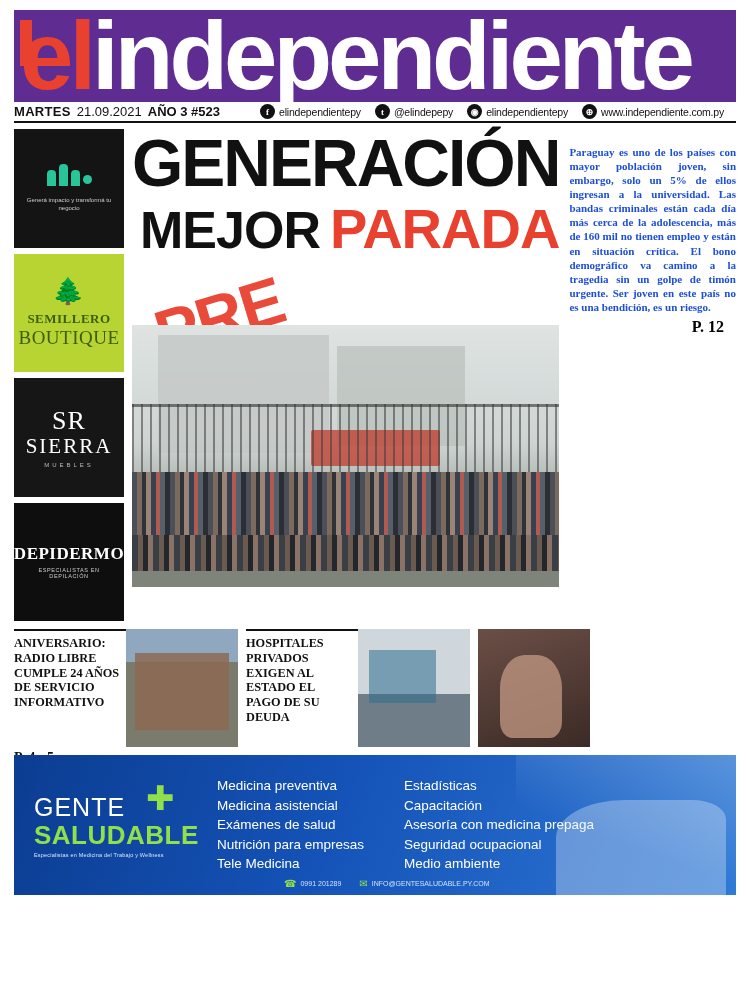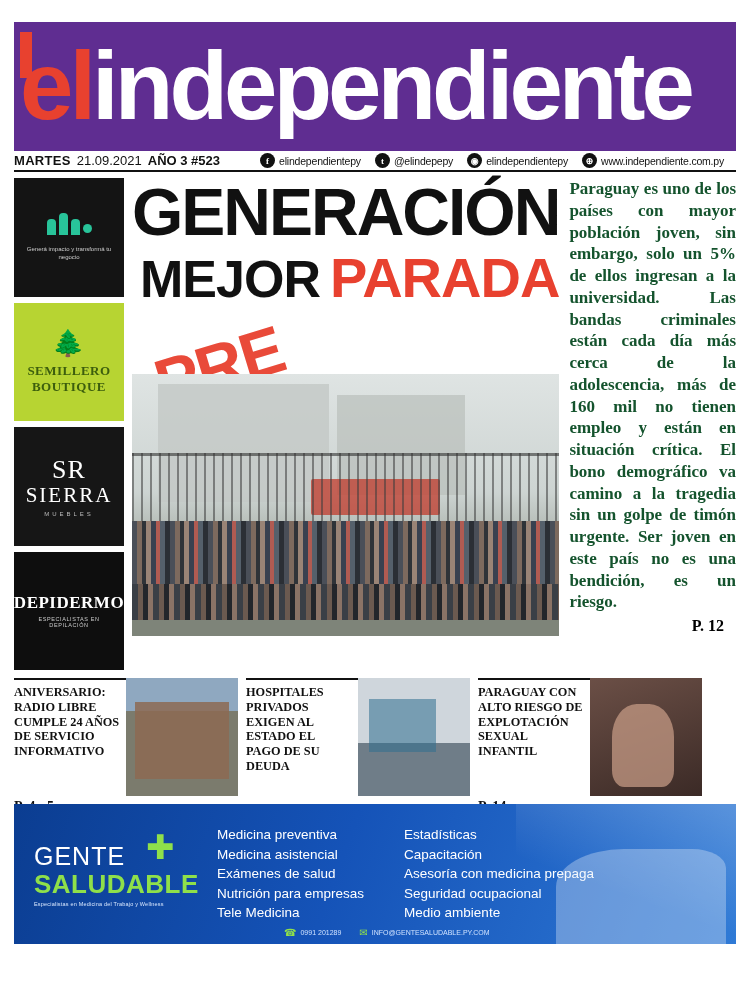--- a/index.html
+++ b/index.html
@@ -14,26 +14,25 @@
     width: 750px;
     height: 996px;
     position: relative;
     background: #fff;
     padding: 10px 14px 0 14px;
   }
 
   
   .masthead {
     position: relative;
-    height: 129px;
+    height: 92px;
     background: #5f2d91;
     display: flex;
     align-items: center;
     overflow: hidden;
-    margin-top: 12px;
   }
   .masthead-inner {
     display: flex;
     align-items: baseline;
     padding-left: 6px;
   }
   .mh-el {
     color: #e8412f;
     font-size: 96px;
     font-weight: bold;
@@ -110,21 +109,21 @@
   }
   .ad1 { background: #141414; color: #fff; }
   .ad1 .logo-ic { display:flex; gap:3px; align-items:flex-end; margin-bottom: 10px; }
   .ad1 .fig { width: 9px; background: #28c49a; border-radius: 4px 4px 0 0; }
   .ad1 .dot { width: 9px; height: 9px; border-radius: 50%; background: #28c49a; margin-bottom: 2px; }
   .ad1 .cap { font-size: 6px; line-height: 1.4; color: #cfcfcf; }
 
   .ad2 { background: #b7d432; color: #3c5e0d; }
   .ad2 .tree { font-size: 26px; color:#3c5e0d; margin-bottom:4px; }
   .ad2 .t1 { font-size: 13px; font-weight: bold; letter-spacing: 0.5px; font-family:"Liberation Serif",serif; }
-  .ad2 .t2 { font-size: 13px; font-weight: bold; letter-spacing: 0.5px; font-family:"Liberation Serif",serif;}
+  .ad2 .t2 { font-size: 19px; font-weight: normal; letter-spacing: 0.5px; font-family:"Liberation Serif",serif;}
 
   .ad3 { background: #161616; color: #fff; }
   .ad3 .sr { font-family: "Liberation Serif", serif; font-size: 26px; letter-spacing: 1px; }
   .ad3 .sierra { font-family: "Liberation Serif", serif; font-size: 21px; letter-spacing: 2px; margin-top:-2px;}
   .ad3 .mb { font-size: 6px; letter-spacing: 3px; color:#bbb; margin-top:3px;}
 
   .ad4 { background: #0e0e0e; color: #fff; }
   .ad4 .d1 { font-family:"Liberation Serif",serif; font-size: 17px; font-weight:bold; letter-spacing:0.5px;}
   .ad4 .d2 { font-size: 5.5px; letter-spacing: 0.6px; color:#ccc; margin-top:3px;}
 
@@ -186,25 +185,26 @@
     background: repeating-linear-gradient(90deg,
       #3a3f46 0 6px, #6b5a50 6px 11px, #23262b 11px 16px, #8a7366 16px 21px); }
   .pm-ground { position:absolute; left:0; right:0; bottom:0; height:6%; background:#7e8479; }
 
   .right-col {
     width: 188px;
     padding-left: 2px;
   }
   .lede {
     font-family: "Liberation Serif", serif;
-    font-size: 17px;
+    font-size: 11px;
     line-height: 1.28;
     font-weight: bold;
-    color: #14532d;
+    color: #1d4ed8;
     text-align: justify;
+    margin-top: 16px;
   }
   .lede-page {
     font-family: "Liberation Serif", serif;
     font-weight: bold;
     font-size: 16px;
     text-align: right;
     margin: 4px 12px 8px 0;
   }
 
   
@@ -391,24 +391,20 @@
     <div class="tz-sep"></div>
     <div class="tz">
       <div class="tz-txt">
         <div class="t">HOSPITALES PRIVADOS EXIGEN AL ESTADO EL PAGO DE SU DEUDA</div>
         <div class="p">P. 10</div>
       </div>
       <div class="tz-img tzi2"></div>
     </div>
     <div class="tz-sep"></div>
     <div class="tz">
-      <div class="tz-txt">
-        <div class="t">PARAGUAY CON ALTO RIESGO DE EXPLOTACIÓN SEXUAL INFANTIL</div>
-        <div class="p">P. 14</div>
-      </div>
       <div class="tz-img tzi3"></div>
     </div>
   </div>
 
   <div class="bottom-ad">
     <div class="ba-photo"></div>
     <div class="ba-logo">
       <div class="g">GENTE</div>
       <div class="s">SALUDABLE</div>
       <div class="sub">Especialistas en Medicina del Trabajo y Wellness</div>

